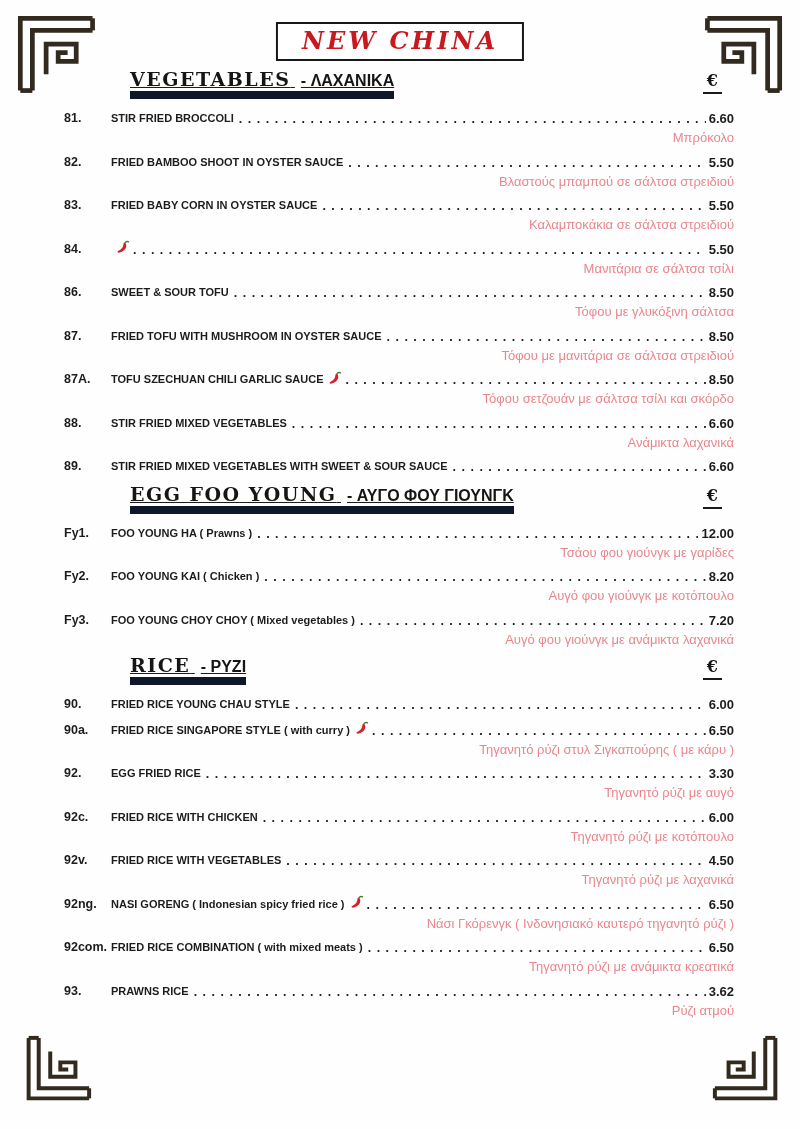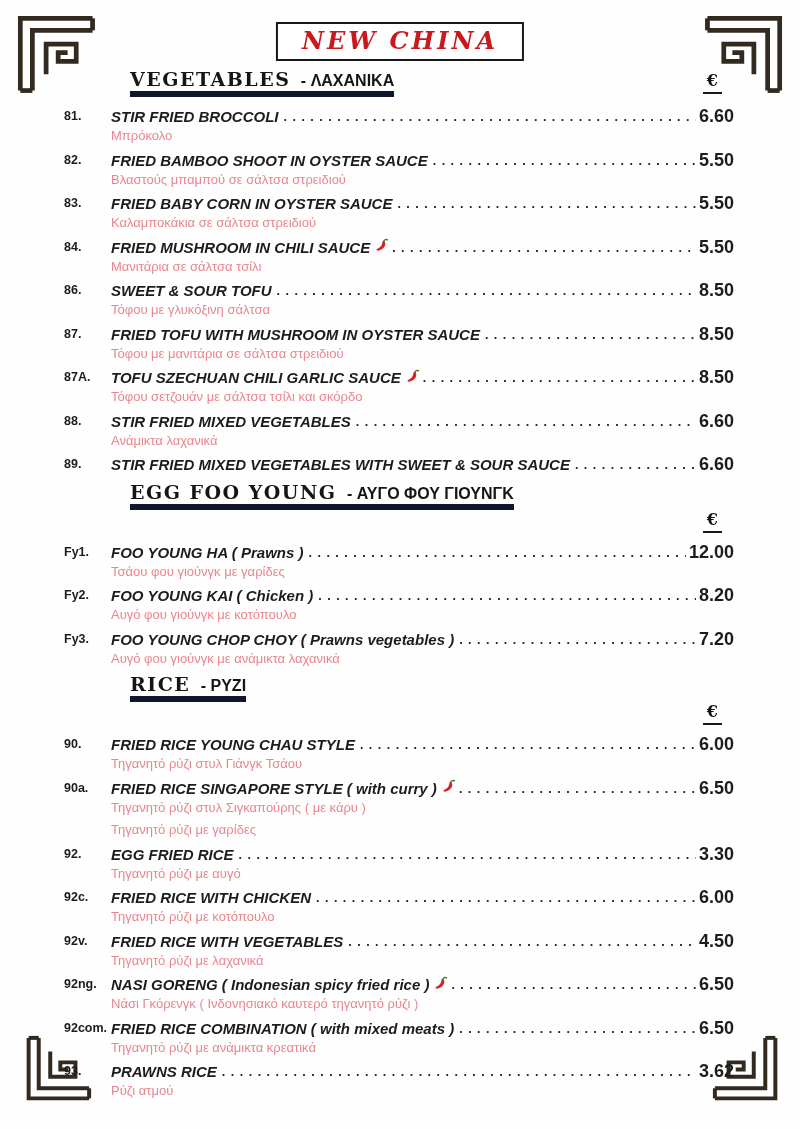--- a/index.html
+++ b/index.html
@@ -31,23 +31,23 @@
     margin:0;font-family:"DejaVu Serif",serif;font-weight:700;font-style:italic;
     font-size:24px;letter-spacing:3px;color:var(--title-red,#c8191e);white-space:nowrap;
   }
 
   
   .menu-body{position:absolute;left:64px;right:66px;top:68px;}
 
   .section-heading{
     display:flex;align-items:baseline;margin:0 12px 10px 66px;
   }
-  .menu-section:not(:first-child) .section-heading{margin-top:2px;flex-direction:column;}
+  .menu-section:not(:first-child) .section-heading{margin-top:2px;}
   .heading-title{
-    border-bottom:6px solid #0f172a;padding-bottom:1px;white-space:nowrap;
+    border-bottom:8px solid #0f172a;padding-bottom:1px;white-space:nowrap;text-decoration:underline;
   }
   .h-en{
     font-family:"DejaVu Serif",serif;font-weight:700;font-size:19px;
     letter-spacing:1.5px;color:#151515;
   }
   .h-gr{
     font-family:"Liberation Sans",sans-serif;font-weight:700;font-size:16px;
     margin-left:6px;color:#151515;
   }
   .h-euro{
@@ -55,38 +55,39 @@
     font-family:"DejaVu Serif",serif;font-weight:700;font-size:16px;
     padding:0 4px 2px;color:#151515;
   }
 
   .item{margin-bottom:6.5px;}
   .row1{display:flex;align-items:center;line-height:17px;}
   .num{
     flex:0 0 auto;min-width:47px;padding-right:4px;
     font-weight:700;font-size:12.5px;
   }
-  .name{flex:0 1 auto;font-weight:700;font-size:15px;white-space:nowrap;font-style:italic;}
+  .name{flex:0 1 auto;font-weight:700;font-size:11px;white-space:nowrap;}
   .chili{
     flex:0 0 auto;width:13px;height:16px;margin-left:4px;
     position:relative;top:3px;align-self:center;transform:rotate(8deg) translateY(-5px);
   }
   .leader{
     flex:1 1 auto;overflow:hidden;white-space:nowrap;
     margin:0 3px 0 5px;min-width:8px;
   }
   .leader::after{
     content:". . . . . . . . . . . . . . . . . . . . . . . . . . . . . . . . . . . . . . . . . . . . . . . . . . . . . . . . . . . . . . . . . . . . . . . . . . . . . . . .";
     font-weight:700;font-size:12.5px;letter-spacing:1px;color:var(--ink,#1c1c1c);
   }
-  .price{flex:0 0 auto;font-weight:700;font-size:18px;}
+  .price{flex:0 0 auto;font-weight:700;font-size:13px;}
   .row2{line-height:16px;margin-top:2px;}
   .greek{
     display:block;padding-left:47px;font-size:13px;
     color:var(--greek-pink,#e9868d);
+    text-align:right;
   }
 </style>
 </head>
 <body>
 
 <svg width="0" height="0" style="position:absolute" aria-hidden="true">
   <defs>
     <symbol id="corner-motif" viewBox="0 0 100 100">
       <g fill="none" stroke="currentColor" stroke-width="5.5">
         <path d="M12 96 V12 H96"></path>
@@ -160,21 +161,20 @@
       <span class="leader"></span>
       <span class="price">5.50</span>
     </div>
     <div class="row2">
       <span class="greek">Καλαμποκάκια σε σάλτσα στρειδιού</span>
     </div>
   </div>
           <div class="item">
     <div class="row1">
       <span class="num">84.</span>
-      <span class="name">FRIED MUSHROOM IN CHILI SAUCE</span>
       <svg class="chili" viewBox="0 0 16 18">
         <path d="M10.5 4 C11 1.8 13 0.8 15 1.6" fill="none" stroke="#3a7d2c" stroke-width="1.6" stroke-linecap="round"></path>
         <path d="M10.8 3.4 C14.6 6.4 13.4 13.6 6 16.2 C3.2 17.1 2 15.2 4.2 14 C8.4 11.8 9.2 8.2 9 4.2 Z" fill="#d2232a"></path>
       </svg>
       <span class="leader"></span>
       <span class="price">5.50</span>
     </div>
     <div class="row2">
       <span class="greek">Μανιτάρια σε σάλτσα τσίλι</span>
     </div>
@@ -270,21 +270,21 @@
       <span class="leader"></span>
       <span class="price">8.20</span>
     </div>
     <div class="row2">
       <span class="greek">Αυγό φου γιούνγκ με κοτόπουλο</span>
     </div>
   </div>
           <div class="item">
     <div class="row1">
       <span class="num">Fy3.</span>
-      <span class="name">FOO YOUNG CHOP CHOY ( Prawns vegetables )</span>
+      <span class="name">FOO YOUNG CHOY CHOY ( Mixed vegetables )</span>
 
       <span class="leader"></span>
       <span class="price">7.20</span>
     </div>
     <div class="row2">
       <span class="greek">Αυγό φου γιούνγκ με ανάμικτα λαχανικά</span>
     </div>
   </div>
         </div>
   </section>
@@ -298,43 +298,37 @@
     </div>
     <div class="items">
           <div class="item">
     <div class="row1">
       <span class="num">90.</span>
       <span class="name">FRIED RICE YOUNG CHAU STYLE</span>
 
       <span class="leader"></span>
       <span class="price">6.00</span>
     </div>
-    <div class="row2">
-      <span class="greek">Τηγανητό ρύζι στυλ Γιάνγκ Τσάου</span>
-    </div>
   </div>
           <div class="item">
     <div class="row1">
       <span class="num">90a.</span>
       <span class="name">FRIED RICE SINGAPORE STYLE ( with curry )</span>
       <svg class="chili" viewBox="0 0 16 18">
         <path d="M10.5 4 C11 1.8 13 0.8 15 1.6" fill="none" stroke="#3a7d2c" stroke-width="1.6" stroke-linecap="round"></path>
         <path d="M10.8 3.4 C14.6 6.4 13.4 13.6 6 16.2 C3.2 17.1 2 15.2 4.2 14 C8.4 11.8 9.2 8.2 9 4.2 Z" fill="#d2232a"></path>
       </svg>
       <span class="leader"></span>
       <span class="price">6.50</span>
     </div>
     <div class="row2">
       <span class="greek">Τηγανητό ρύζι στυλ Σιγκαπούρης ( με κάρυ )</span>
     </div>
   </div>
           <div class="item">
-    <div class="row2">
-      <span class="greek">Τηγανητό ρύζι με γαρίδες</span>
-    </div>
   </div>
           <div class="item">
     <div class="row1">
       <span class="num">92.</span>
       <span class="name">EGG FRIED RICE</span>
 
       <span class="leader"></span>
       <span class="price">3.30</span>
     </div>
     <div class="row2">

